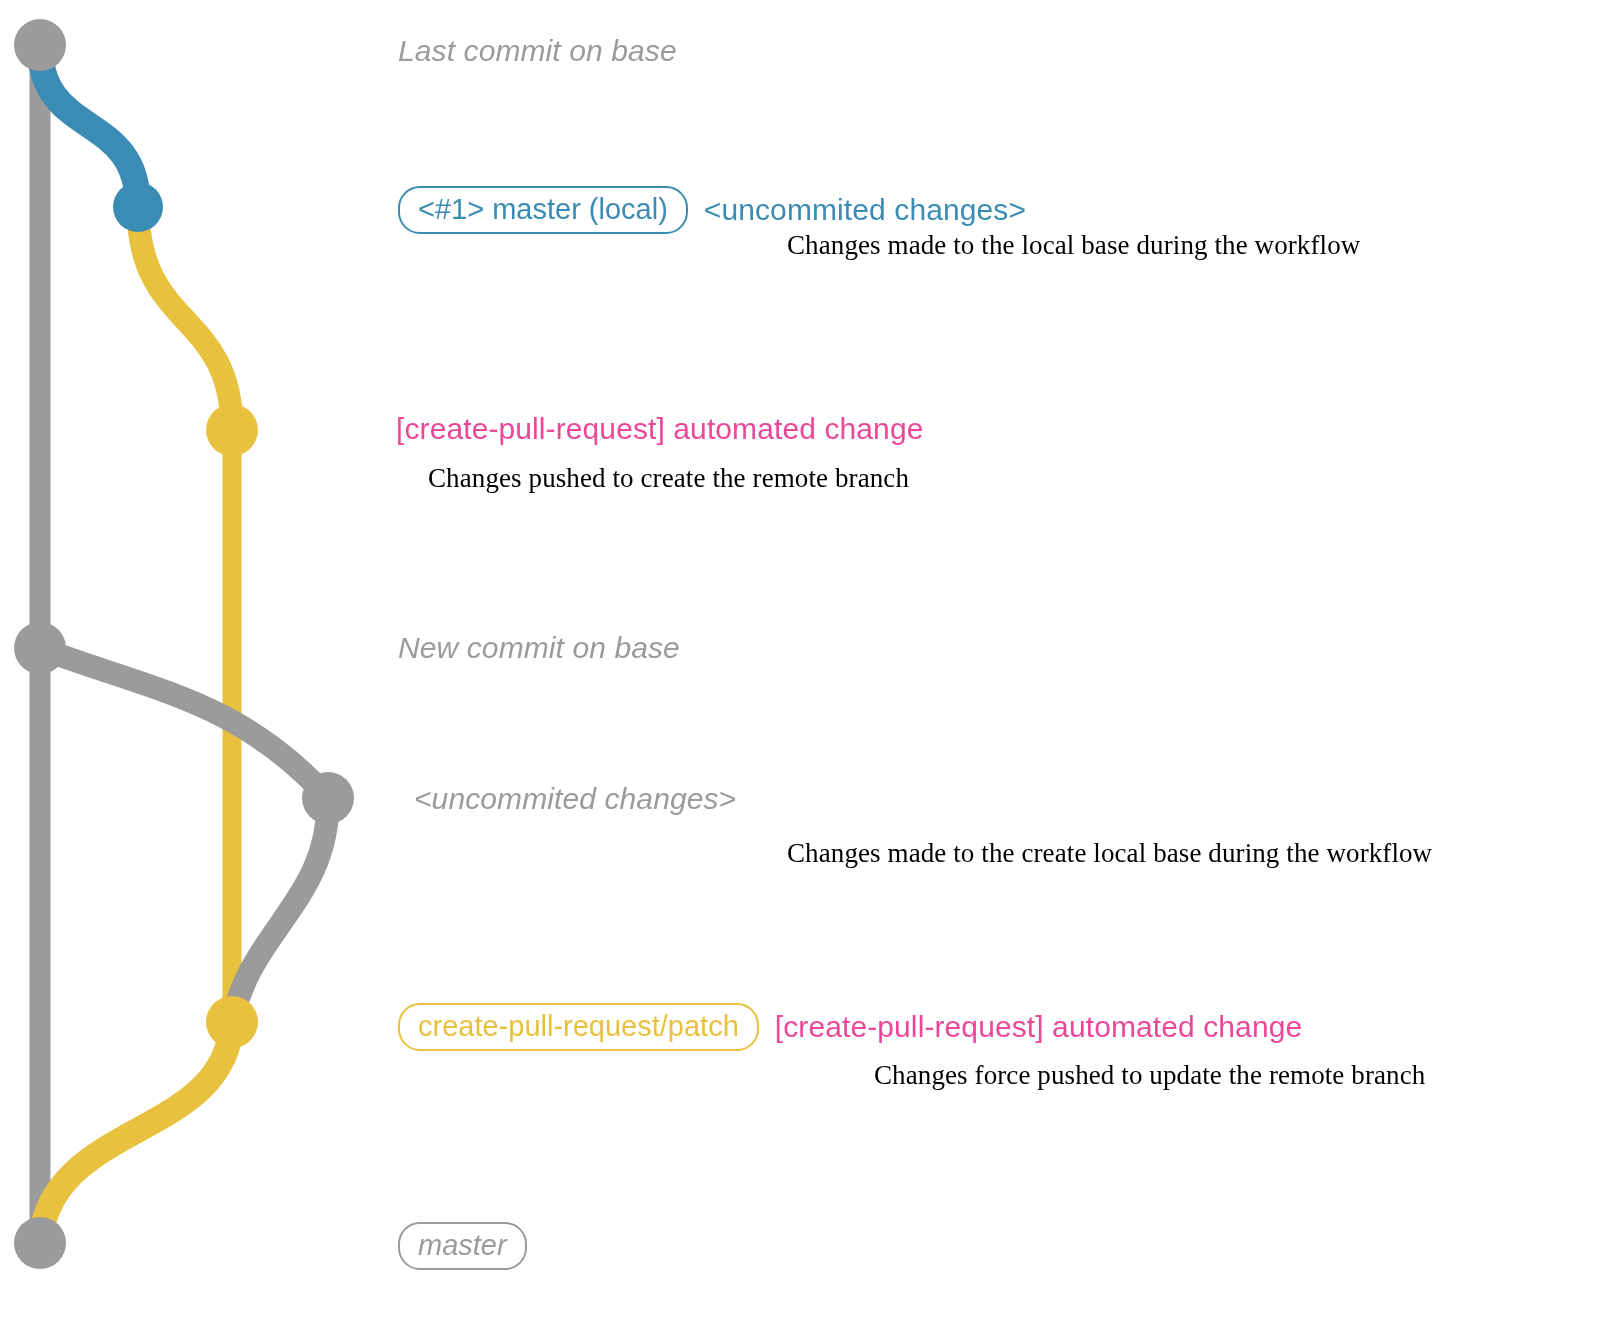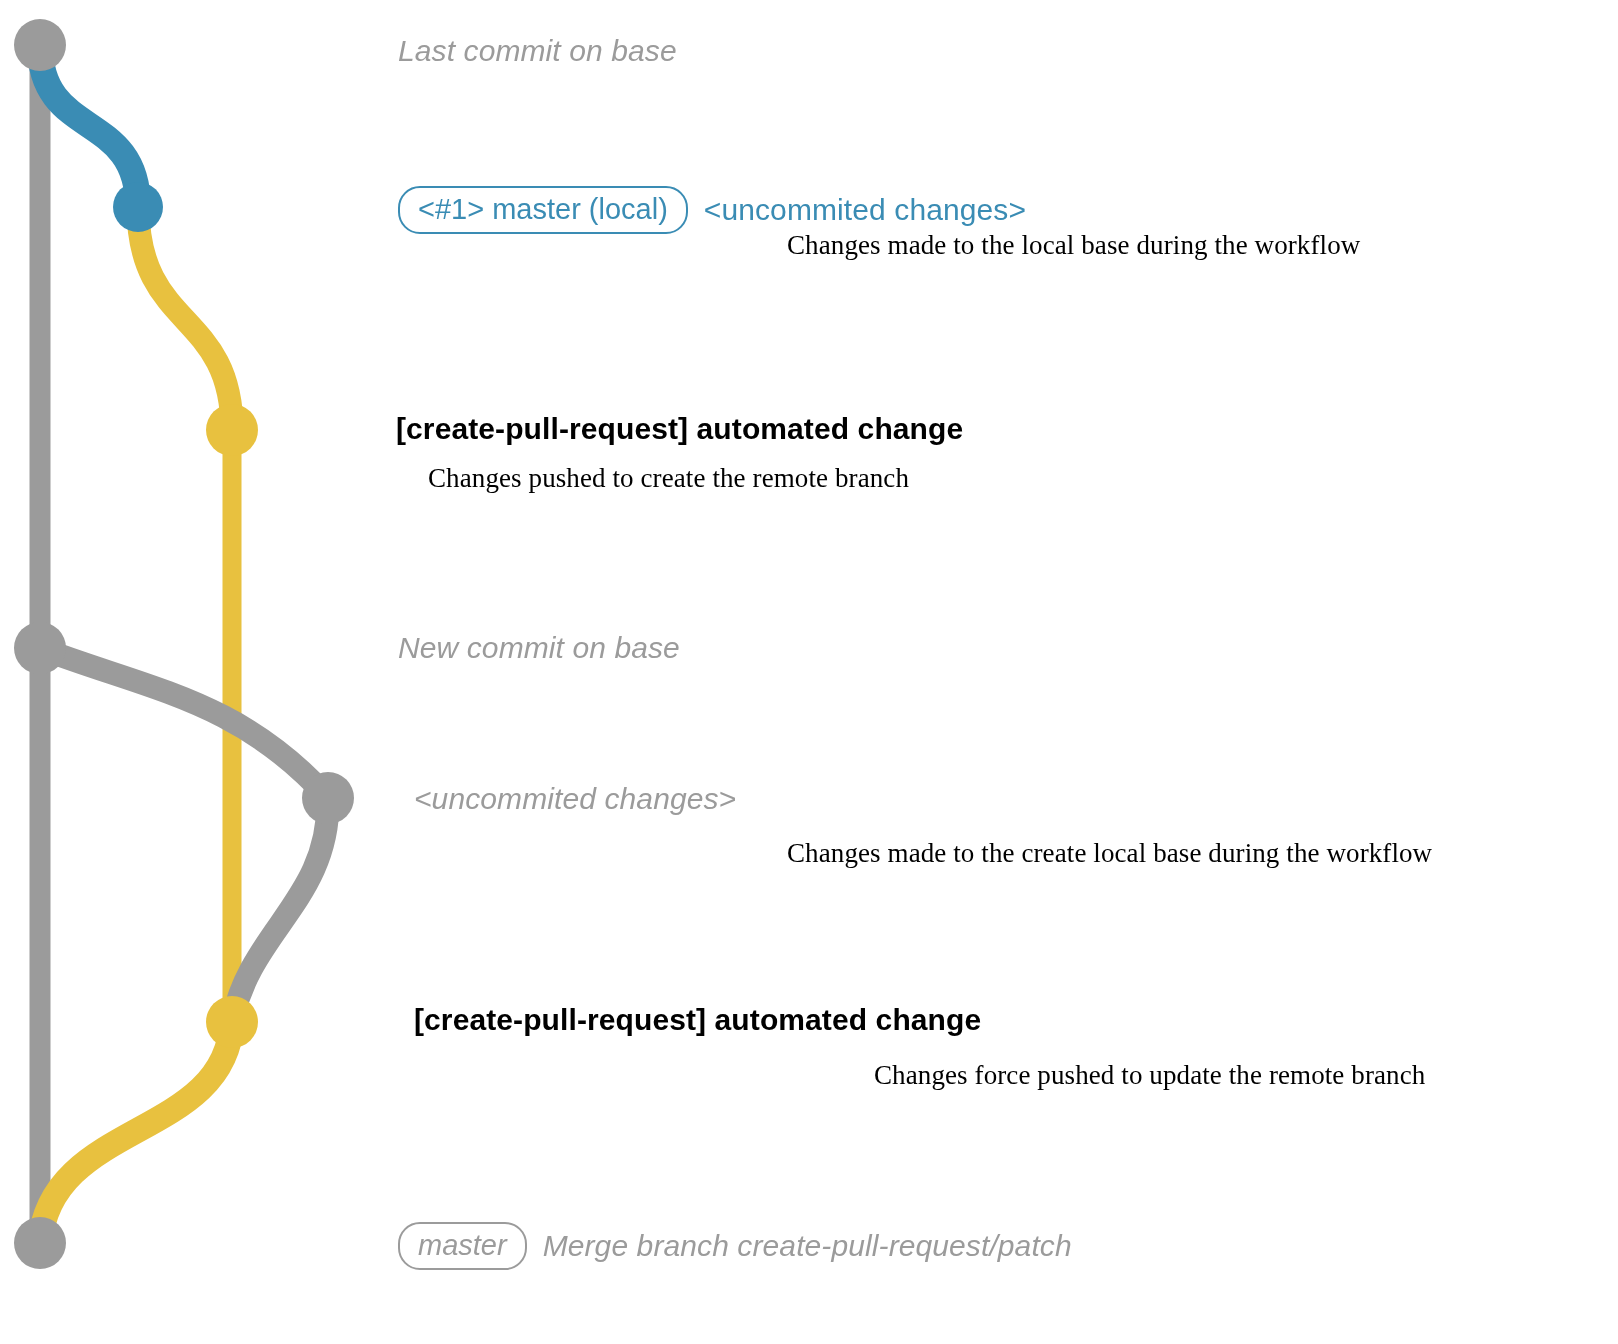--- a/index.html
+++ b/index.html
@@ -61,21 +61,21 @@
     font-family: "Liberation Serif", serif;
     font-size: 27px;
     color: #000000;
     white-space: nowrap;
     letter-spacing: 0.1px;
   }
 
   .c-gray  { color: #9b9b9b; font-style: italic; }
   .c-blue  { color: #3a8cb4; text-align: center; }
   .c-gold  { color: #e8c13f; }
-  .c-gold-text { color: #000000; font-weight: bold; }
+  .c-gold-text { color: #ec4899; }
 </style>
 </head>
 <body>
 
 <svg id="graph-canvas" viewBox="0 0 1618 1344" xmlns="http://www.w3.org/2000/svg">
 
   <path d="M40 45 L40 1243" stroke="#9b9b9b" stroke-width="21" fill="none" stroke-linecap="round"></path>
 
   <path d="M40 45 C 40 140, 138 110, 138 207" stroke="#3a8cb4" stroke-width="26" fill="none" stroke-linecap="round"></path>
 
@@ -118,22 +118,24 @@
 <div class="row" style="left:398px; top:631px;">
   <span class="title-line c-gray">New commit on base</span>
 </div>
 
 <div class="row" style="left:398px; top:782px;">
   <span class="headline c-gray">&lt;uncommited changes&gt;</span>
 </div>
 <div class="sub" style="left:787px; top:838px;">Changes made to the create local base during the workflow</div>
 
 <div class="row" style="left:398px; top:1003px;">
+  <span class="pill c-gold">
+    <span class="pill-text">create-pull-request/patch</span>
+  </span>
   <span class="headline c-gold-text">[create-pull-request] automated change</span>
 </div>
 <div class="sub" style="left:874px; top:1060px;">Changes force pushed to update the remote branch</div>
 
 <div class="row" style="left:398px; top:1222px;justify-content:flex-end;">
   <span class="pill c-gray">
     <span class="pill-text">master</span>
   </span>
-  <span class="headline c-gray">Merge branch create-pull-request/patch</span>
 </div>
 
 </body></html>

